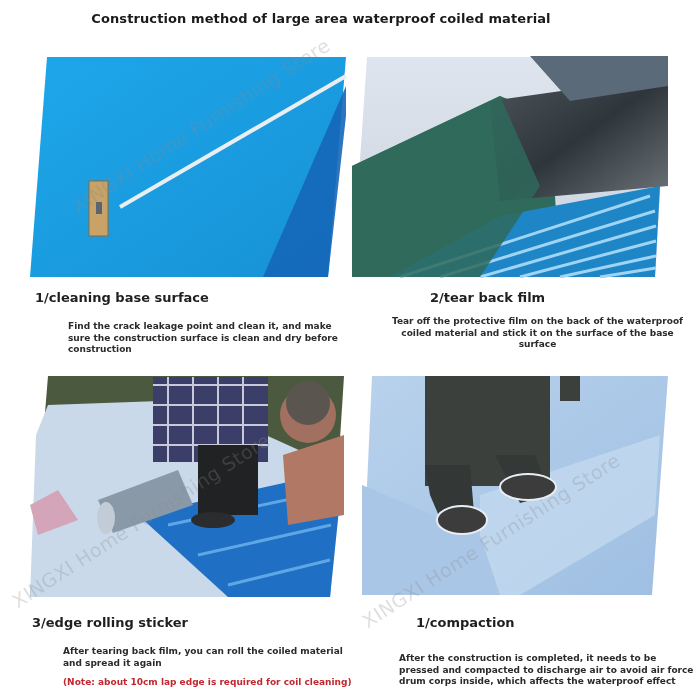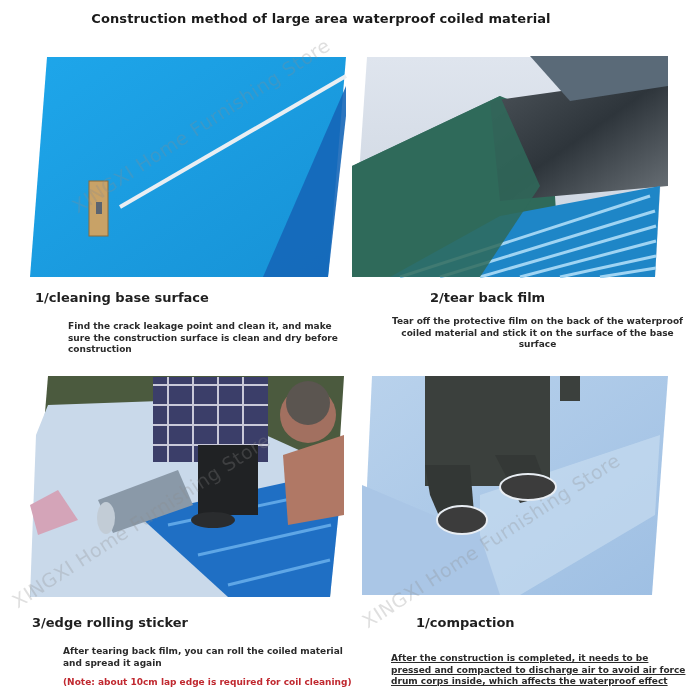--- a/index.html
+++ b/index.html
@@ -111,17 +111,17 @@
     <ellipse cx="168" cy="112" rx="28" ry="13" fill="#3c3c3c" stroke="#e8edf3" stroke-width="2"></ellipse>
     <rect x="200" y="1" width="20" height="25" fill="#3b403d"></rect>
   </svg>
 </div>
 
 <div class="step-title" style="left:32px;top:615px;">3/edge rolling sticker</div>
 <div class="step-desc" style="left:30px;top:646px;width:290px;">After tearing back film, you can roll the coiled material and spread it again</div>
 <div class="step-desc note" style="left:30px;top:677px;width:300px;">(Note: about 10cm lap edge is required for coil cleaning)</div>
 
 <div class="step-title" style="left:416px;top:615px;">1/compaction</div>
-<div class="step-desc" style="left:358px;top:653px;width:300px;text-decoration:underline;">After the construction is completed, it needs to be pressed and compacted to discharge air to avoid air force drum corps inside, which affects the waterproof effect</div>
+<div class="step-desc" style="left:366px;top:653px;width:300px;">After the construction is completed, it needs to be pressed and compacted to discharge air to avoid air force drum corps inside, which affects the waterproof effect</div>
 
 <div class="wm" style="left:80px;top:195px;transform:rotate(-33deg);">XINGXI Home Furnishing Store</div>
 <div class="wm" style="left:20px;top:590px;transform:rotate(-33deg);">XINGXI Home Furnishing Store</div>
 <div class="wm" style="left:370px;top:610px;transform:rotate(-33deg);">XINGXI Home Furnishing Store</div>
 
 </body></html>

